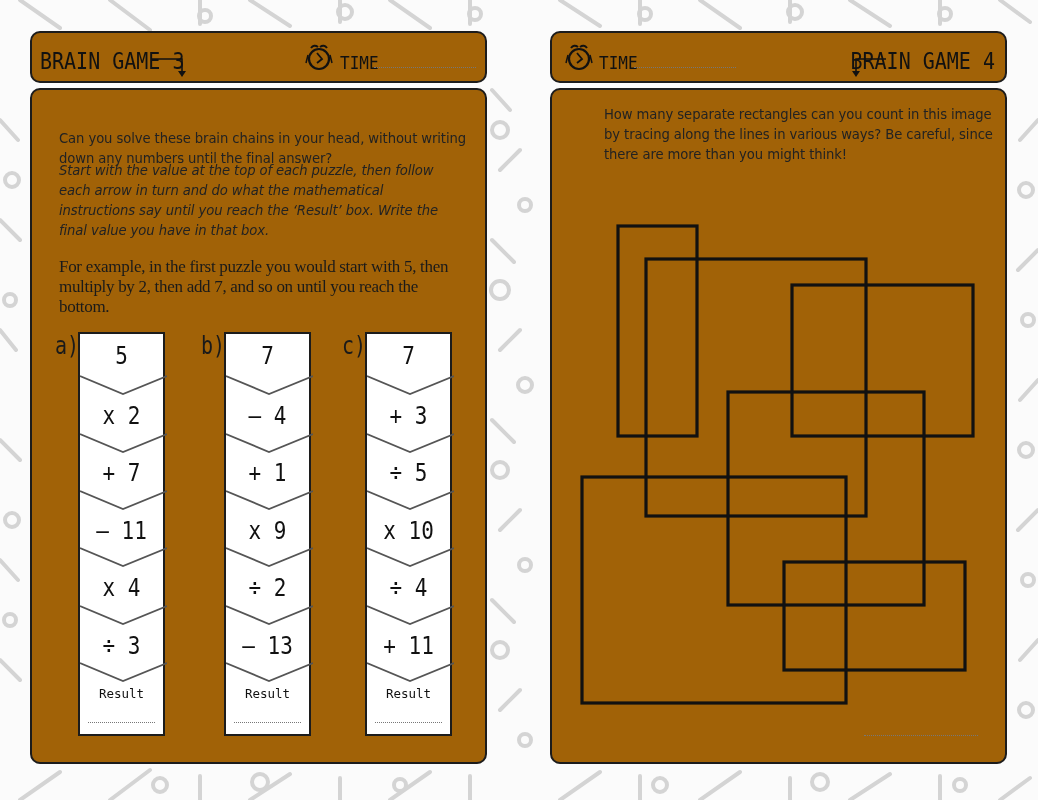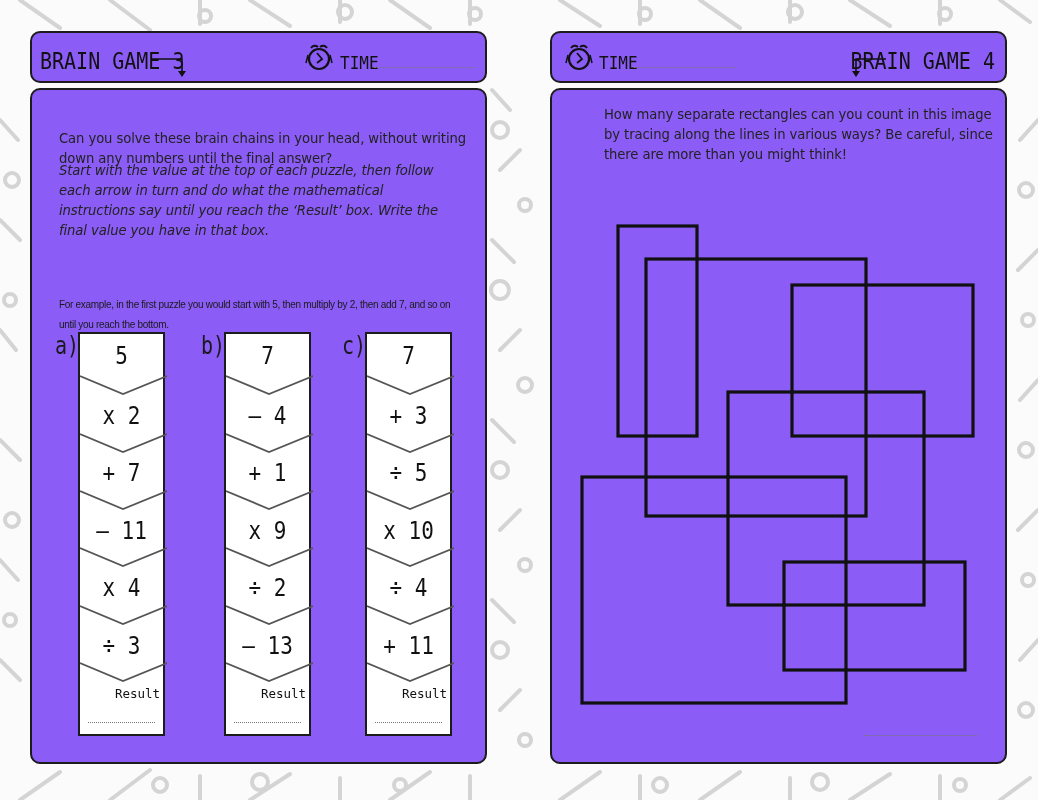--- a/index.html
+++ b/index.html
@@ -1,30 +1,30 @@
 <!DOCTYPE html>
 <html><head>
 <meta charset="utf-8">
 <style>
   *{box-sizing:border-box;margin:0;padding:0;}
   html,body{width:1038px;height:800px;overflow:hidden;background:#fbfbfb;}
   body{position:relative;font-family:"DejaVu Sans","Liberation Sans",sans-serif;color:#1a1a1a;}
   .bg{position:absolute;inset:0;z-index:0;}
-  .panel{position:absolute;background:#8b5cf6;border:2px solid #1c1c1c;border-radius:10px;z-index:1;}
+  .panel{position:absolute;background:#a16207;border:2px solid #1c1c1c;border-radius:10px;z-index:1;}
   .hdr{display:flex;align-items:center;}
   .title{font-family:"DejaVu Sans Mono","Liberation Mono",monospace;font-size:20px;letter-spacing:0px;transform:scaleY(1.15);color:#111;}
   .timelbl{font-family:"DejaVu Sans Mono","Liberation Mono",monospace;font-size:16px;color:#111;transform:scaleY(1.15);}
   .dots{border-bottom:1.5px dotted #777;height:1px;}
   .para{position:absolute;font-size:13.2px;line-height:20px;color:#222;letter-spacing:-0.1px;}
-  .para.cond{font-family:Liberation Sans, sans-serif;font-size:10px;letter-spacing:-0.3px;color:#1a1a1a;margin-top:38px;}
+  .para.cond{font-family:Liberation Serif, serif;font-size:17px;letter-spacing:-0.3px;color:#1a1a1a;}
   .chain-label{position:absolute;font-family:"DejaVu Sans Mono","Liberation Mono",monospace;font-size:20px;transform:scaleY(1.2);}
   .chain{position:absolute;width:87px;height:404px;border:2px solid #1c1c1c;background:#fff;}
   .chain svg{position:absolute;left:0;top:0;}
   .cell{position:absolute;left:0;width:100%;text-align:center;font-family:"DejaVu Sans Mono","Liberation Mono",monospace;font-size:21px;color:#111;transform:scaleY(1.2);}
-  .result{position:absolute;left:0;width:100%;text-align:center;font-family:"DejaVu Sans Mono","Liberation Mono",monospace;font-size:12.5px;color:#111;margin-left:16px;}
+  .result{position:absolute;left:0;width:100%;text-align:center;font-family:"DejaVu Sans Mono","Liberation Mono",monospace;font-size:12.5px;color:#111;}
   .resline{position:absolute;left:8px;right:8px;border-bottom:1.5px dotted #777;}
 </style>
 </head>
 <body>
 
 <svg class="bg" width="1038" height="800" viewBox="0 0 1038 800">
   <g fill="none" stroke="#d4d4d4" stroke-width="4" stroke-linecap="round">
     <path d="M20 0 L60 28 M110 0 L150 30 M200 0 L200 24 M250 0 L290 26 M340 0 L340 22 M390 0 L430 28 M470 0 L470 24"></path>
     <circle cx="205" cy="16" r="6"></circle>
       <circle cx="345" cy="12" r="7"></circle>

